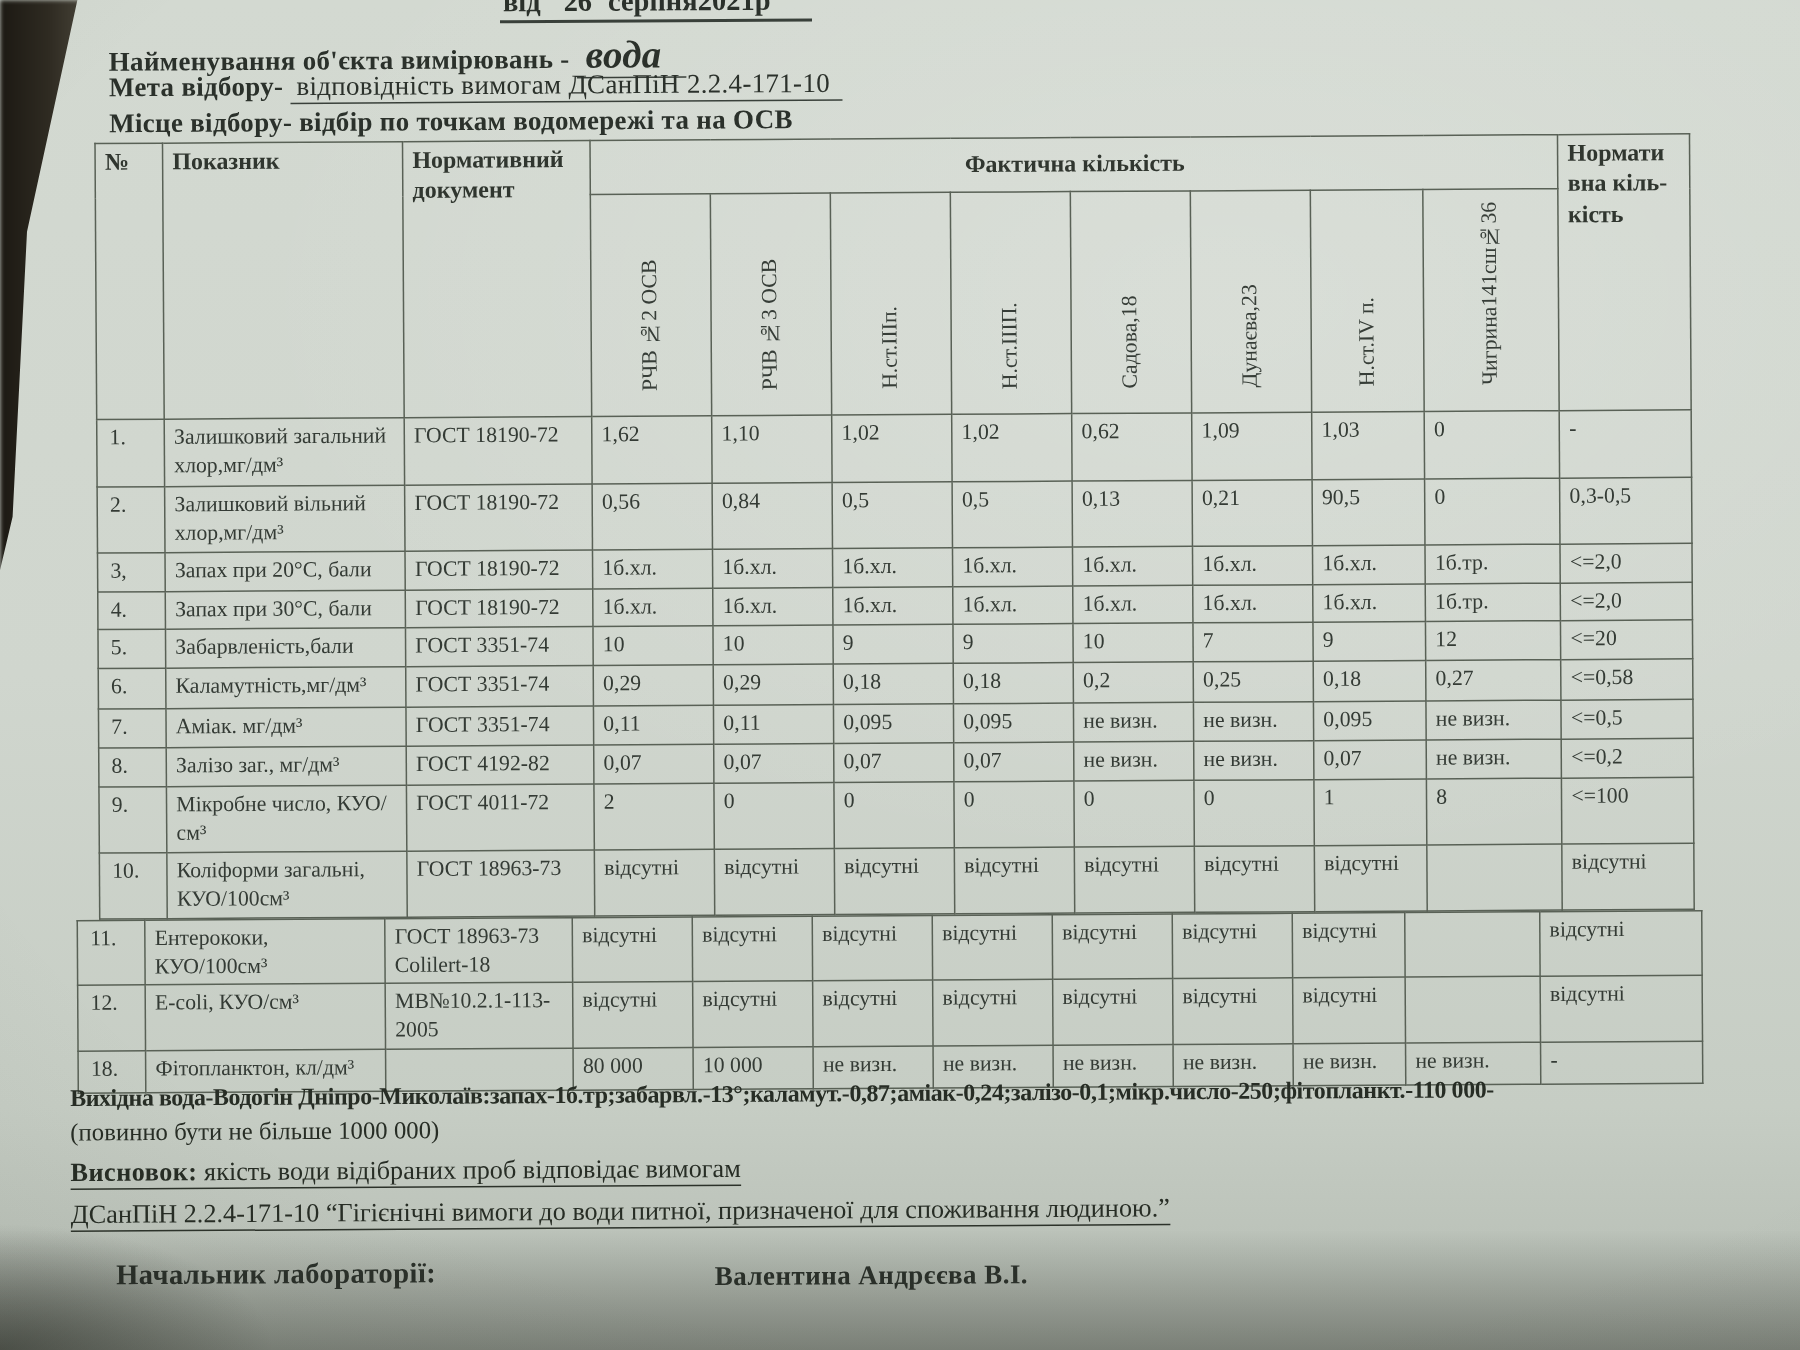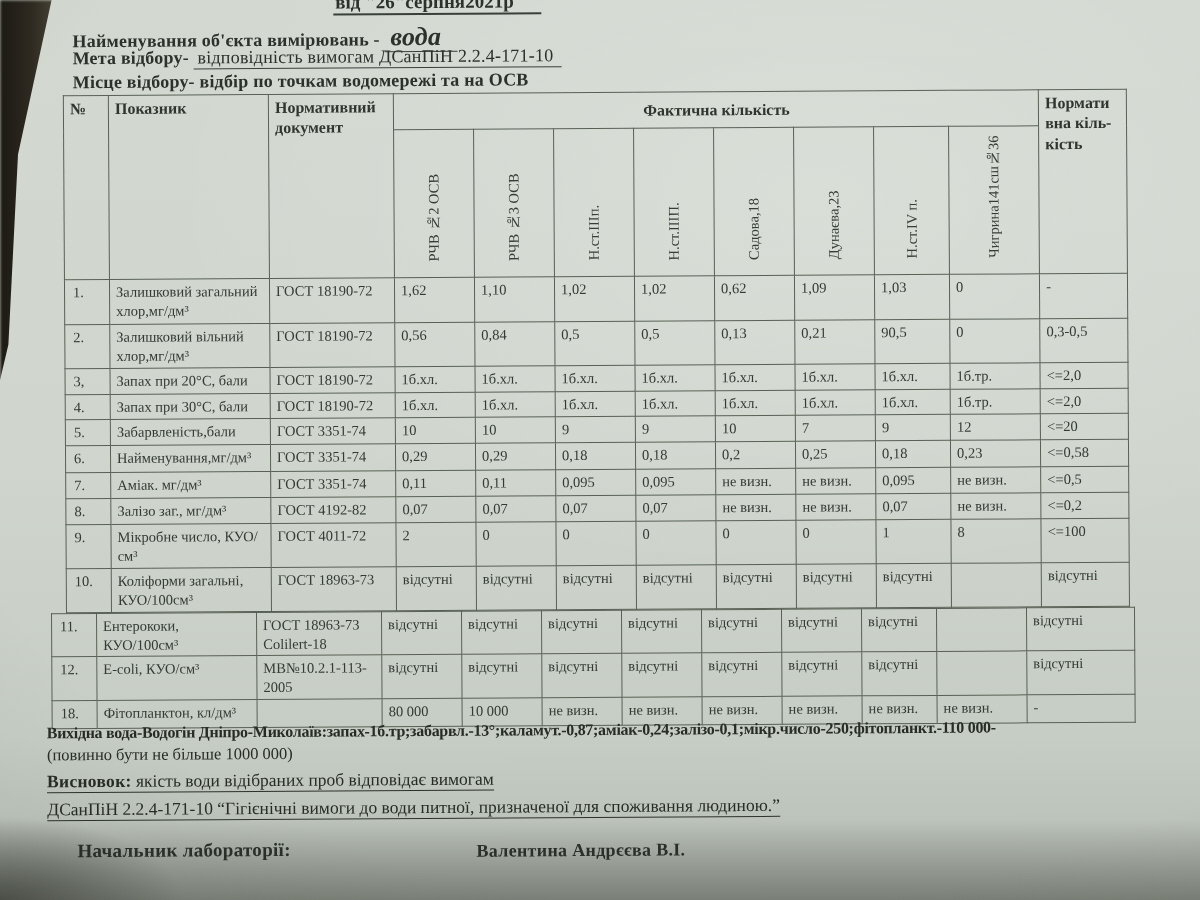--- a/index.html
+++ b/index.html
@@ -189,30 +189,30 @@
             <td class="val">9</td>
             <td class="val">9</td>
             <td class="val">10</td>
             <td class="val">7</td>
             <td class="val">9</td>
             <td class="val">12</td>
             <td class="norm">&lt;=20</td>
           </tr>
           <tr style="height: 27px;">
             <td class="num">6.</td>
-            <td class="ind">Найменування,мг/дм³</td>
+            <td class="ind">Каламутність,мг/дм³</td>
             <td class="doc">ГОСТ 3351-74</td>
             <td class="val">0,29</td>
             <td class="val">0,29</td>
             <td class="val">0,18</td>
             <td class="val">0,18</td>
             <td class="val">0,2</td>
             <td class="val">0,25</td>
             <td class="val">0,18</td>
-            <td class="val">0,23</td>
+            <td class="val">0,27</td>
             <td class="norm">&lt;=0,58</td>
           </tr>
           <tr style="height: 26px;">
             <td class="num">7.</td>
             <td class="ind">Аміак. мг/дм³</td>
             <td class="doc">ГОСТ 3351-74</td>
             <td class="val">0,11</td>
             <td class="val">0,11</td>
             <td class="val">0,095</td>
             <td class="val">0,095</td>

